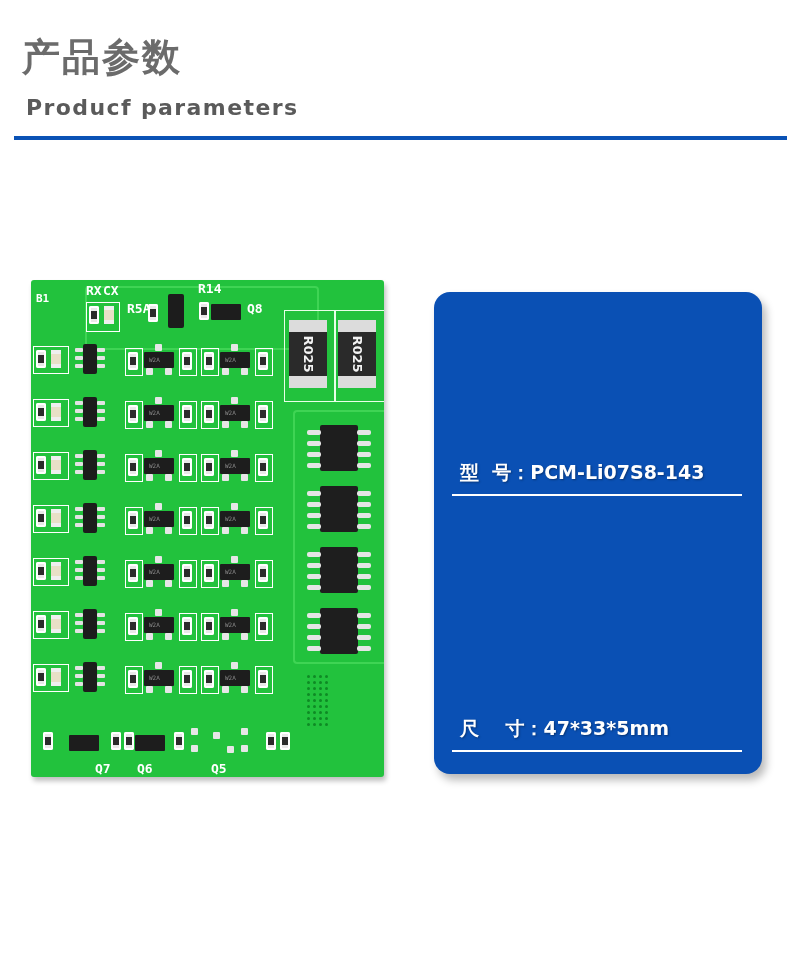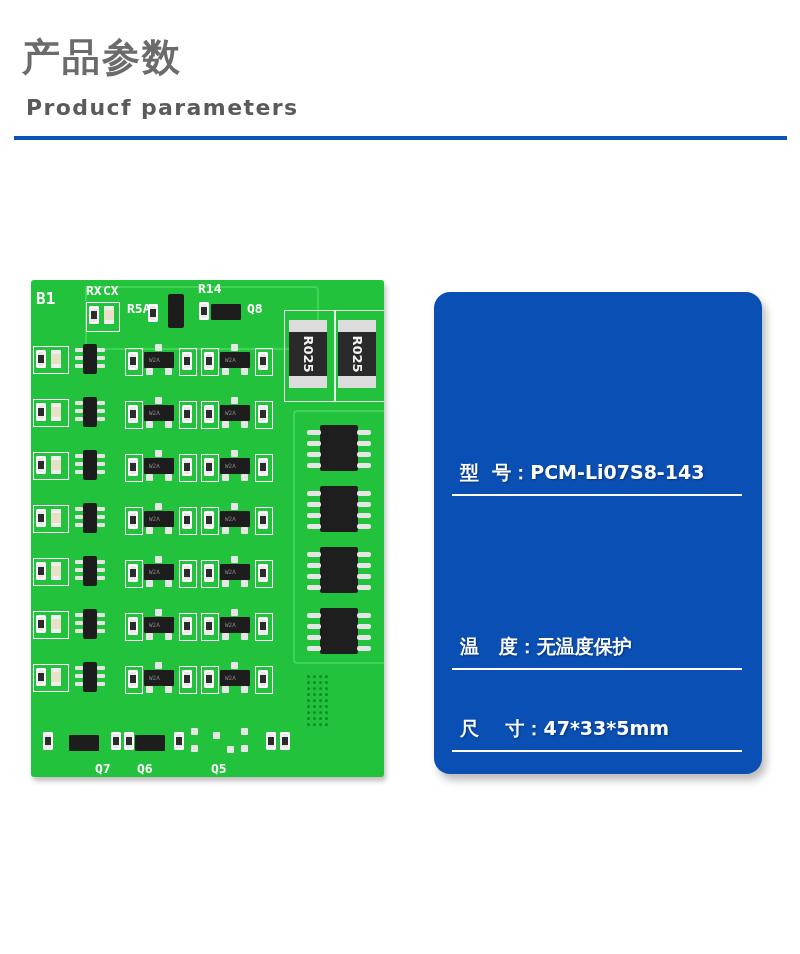--- a/index.html
+++ b/index.html
@@ -90,21 +90,21 @@
 <body>
 
 <div class="hdr-title">产品参数</div>
 <div class="hdr-sub">Producf parameters</div>
 <div class="hdr-rule"></div>
 
 <div class="pcb" id="pcb">
   <div class="trace" style="left:54px;top:6px;width:230px;height:60px;"></div>
   <div class="trace" style="left:262px;top:130px;width:96px;height:250px;border-right:none;"></div>
 
-  <span class="silk" style="left:5px;top:14px;font-size:16px;">B1</span>
+  <span class="silk" style="left:5px;top:14px;font-size:11px;">B1</span>
   <span class="silk" style="left:55px;top:6px;">RX</span>
   <span class="silk" style="left:72px;top:6px;">CX</span>
   <span class="silk" style="left:96px;top:24px;">R5A</span>
   <span class="silk" style="left:167px;top:4px;">R14</span>
   <span class="silk" style="left:216px;top:24px;">Q8</span>
 
   <div class="padbox" style="left:55px;top:22px;width:32px;height:28px;"></div>
   <div class="res" style="left:58px;top:26px;"></div>
   <div class="cap" style="left:73px;top:26px;"></div>
   <div class="res" style="left:117px;top:24px;"></div>
@@ -446,19 +446,16 @@
   <div class="sot-pad" style="left:210px;top:448px;"></div>
   <div class="sot-pad" style="left:210px;top:465px;"></div>
   <div class="res" style="left:235px;top:452px;"></div>
   <div class="res" style="left:249px;top:452px;"></div>
 </div>
 
 <div class="card">
   <div class="info-row" style="top:146px;">
     <span class="txt">型  号：PCM-Li07S8-143</span>
   </div>
-  <div class="info-row" style="top:318px;height:58px;">
-    <span class="txt">温   度：无温度保护</span>
-  </div>
   <div class="info-row" style="top:376px;margin-top:26px;">
     <span class="txt">尺    寸：47*33*5mm</span>
   </div>
 </div>
 
 </body></html>

